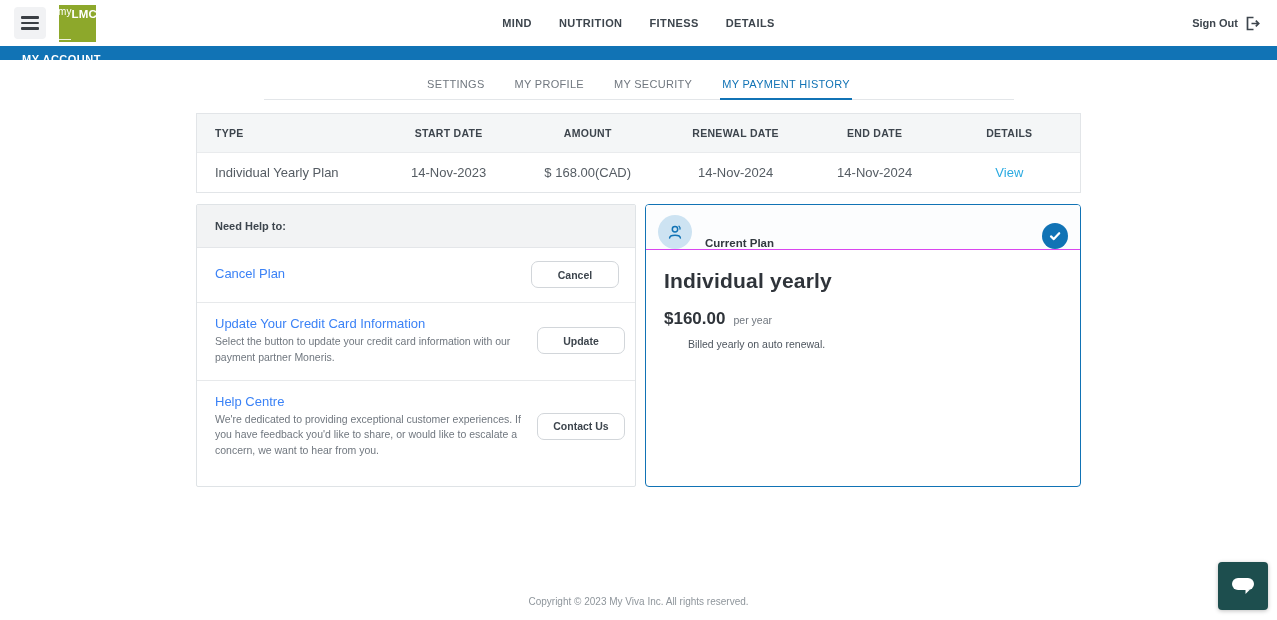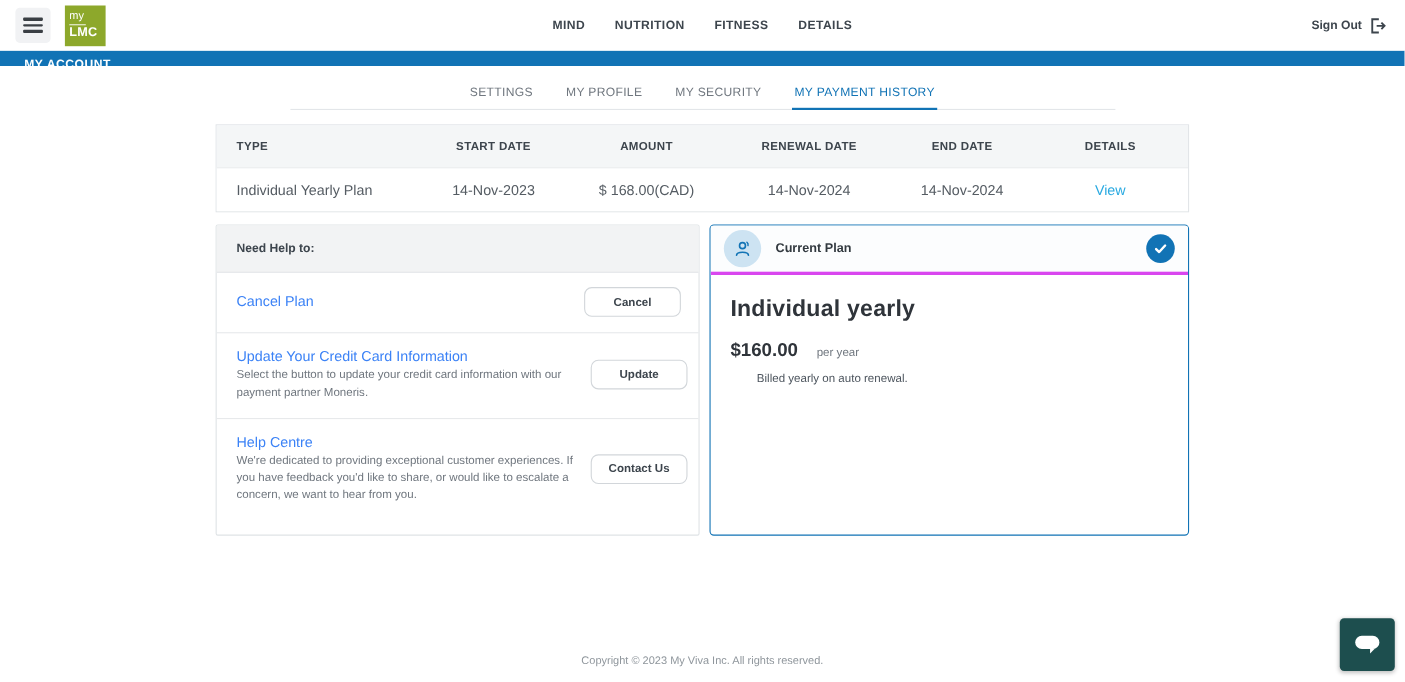--- a/index.html
+++ b/index.html
@@ -17,21 +17,21 @@
     padding: 0 16px 0 14px; background: #fff; position: relative;
   }
   .hamburger {
     width: 32px; height: 32px; background: #f1f2f4; border: none; border-radius: 4px;
     display: flex; flex-direction: column; justify-content: center; align-items: center;
     gap: 3px; cursor: pointer;
   }
   .hamburger i { display: block; width: 18px; height: 2.6px; background: #3a3f44; border-radius: 1px; }
   .logo {
     margin-left: 13px; width: 37px; height: 37px; background: #8da82b; color: #fff;
-    display: flex; flex-direction: column; justify-content: center; padding: 2px 4px;
+    display: flex; flex-direction: row; justify-content: center; padding: 2px 4px;
     line-height: 1.05; cursor: pointer;
   }
   .logo-my { font-size: 10px; border-bottom: 1px solid rgba(255,255,255,.85); width: 15px; padding-bottom: 1px; }
   .logo-lmc { font-size: 11.5px; font-weight: bold; letter-spacing: .2px; margin-top: 1px; }
   .main-nav {
     position: absolute; left: 50%; transform: translateX(-50%);
     display: flex; gap: 27px;
   }
   .main-nav a {
     font-size: 11px; font-weight: bold; color: #3d454d; text-decoration: none;
@@ -88,35 +88,35 @@
   .hs-desc { font-size: 10.5px; color: #70777f; line-height: 1.5; width: 322px; }
   .hs-btn {
     width: 88px; height: 27px; flex: none; background: #fff; border: 1px solid #d2d6da;
     border-radius: 7px; font-family: "Liberation Sans", sans-serif;
     font-size: 10.5px; font-weight: bold; color: #3d454d; cursor: pointer;
   }
 
   
   .plan-panel { width: 436px; height: 283px; background: #fff; border: 1px solid #1173b5; border-radius: 4px; overflow: hidden; }
   .plan-header {
-    display: flex; align-items: center; height: 45px; padding: 0 12px;
-    background: #fcfdfe; border-bottom: 3px solid #d946ef;
+    display: flex; align-items: flex-end; height: 45px; padding: 0 12px;
+    background: #fcfdfe; border-bottom: 1px solid #d946ef;
   }
   .avatar-circle {
     width: 34px; height: 34px; border-radius: 50%; background: #cde3f2;
     display: flex; align-items: center; justify-content: center;
   }
   .plan-header-title { margin-left: 13px; font-size: 11.5px; font-weight: bold; color: #333a40; }
   .check-circle {
     margin-left: auto; width: 26px; height: 26px; border-radius: 50%; background: #1173b5;
     display: flex; align-items: center; justify-content: center;
   }
   .plan-body { padding: 19px 18px; }
   .plan-name { font-size: 21px; font-weight: bold; color: #2f343a; letter-spacing: .2px; }
-  .price-row { margin-top: 16px; display: flex; align-items: baseline; gap: 17px; }
+  .price-row { margin-top: 16px; display: flex; align-items: baseline; gap: 8px; }
   .price { font-size: 17px; font-weight: bold; color: #2f343a; }
   .period { font-size: 10.5px; color: #70777f; }
   .billing { margin-top: 9px; font-size: 10.5px; color: #4d555e; padding-left: 24px; }
 
   
   .footer {
     position: absolute; bottom: 13px; left: 0; width: 100%;
     text-align: center; font-size: 10px; color: #8f969c;
   }
   .chat-btn {

